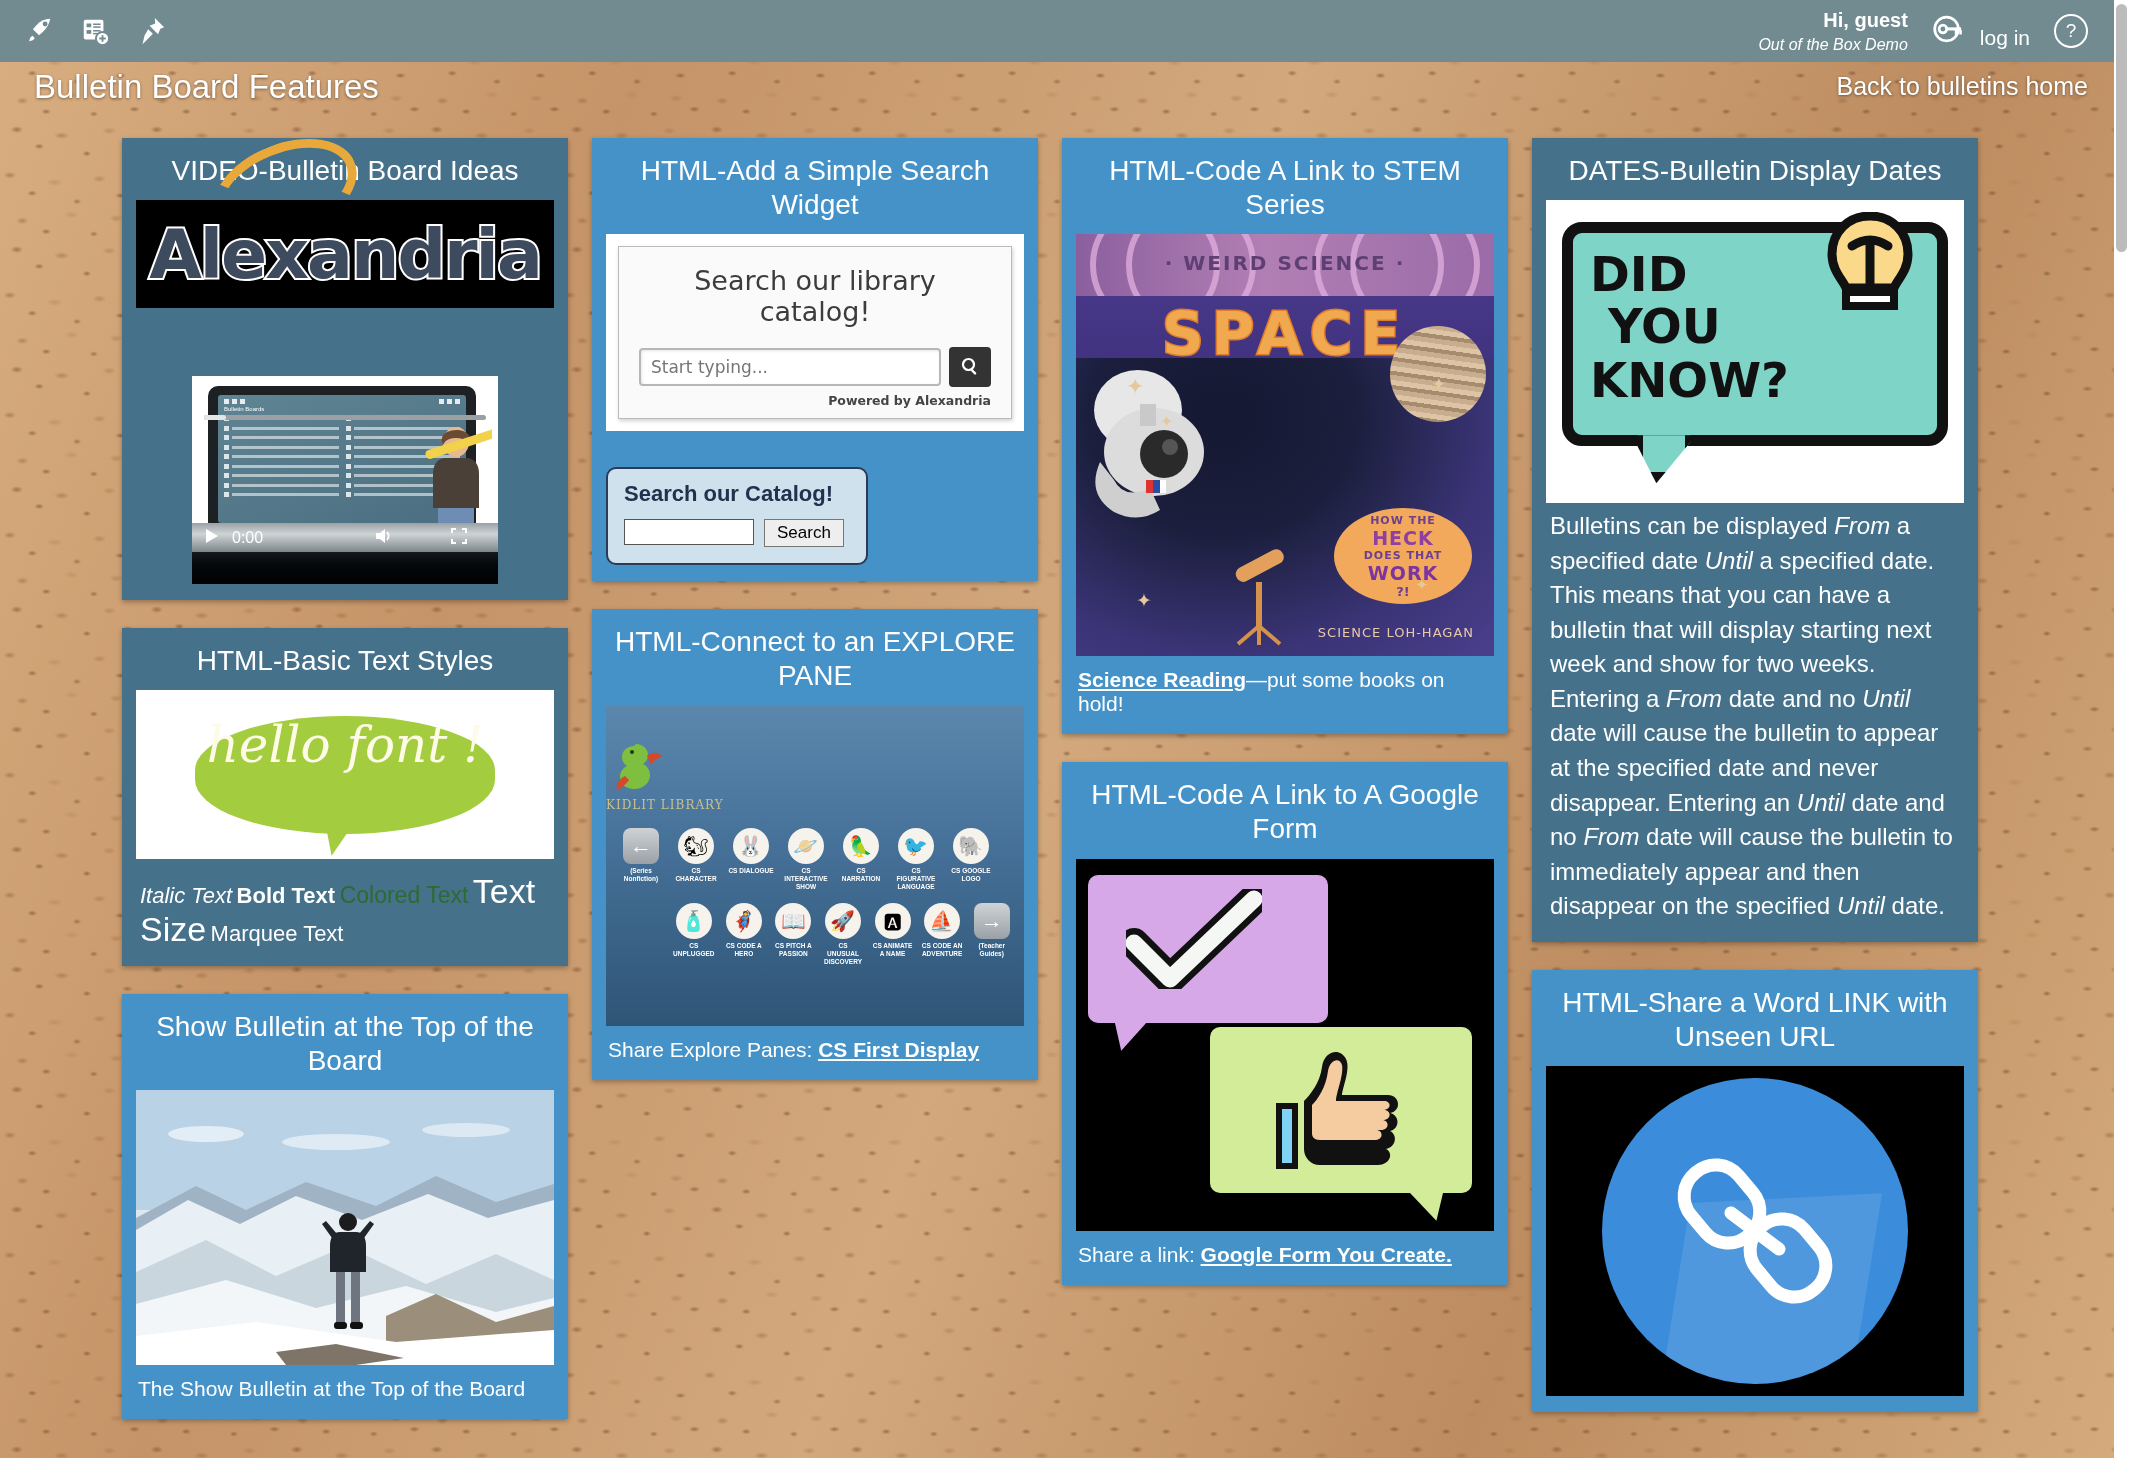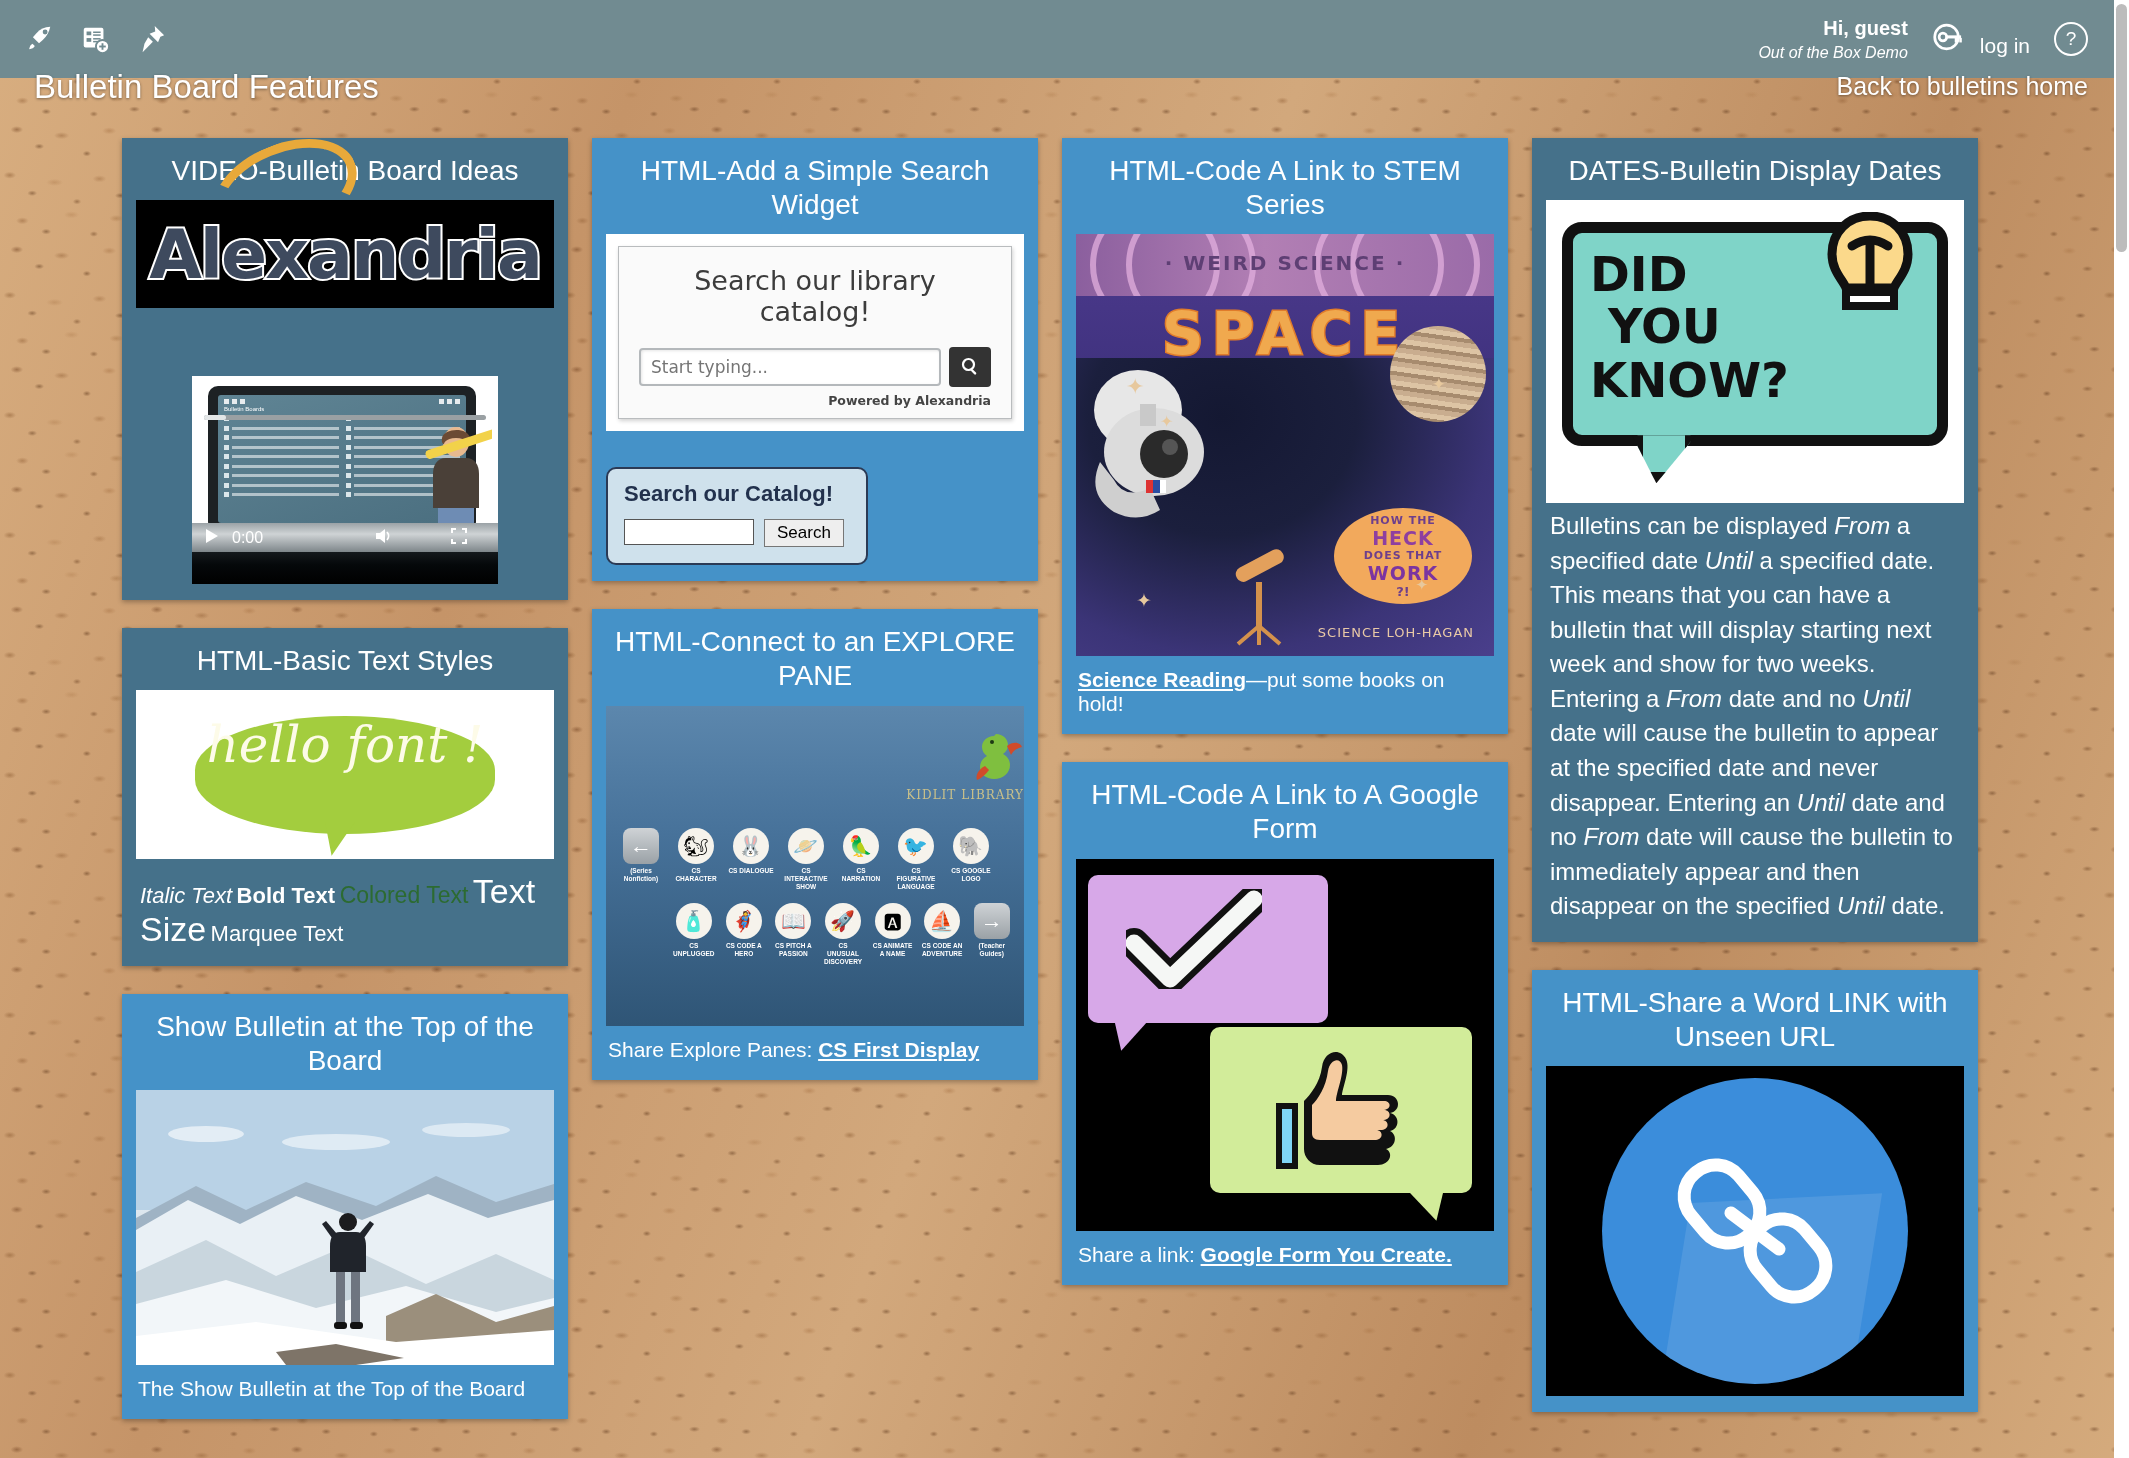--- a/index.html
+++ b/index.html
@@ -31,21 +31,21 @@
       radial-gradient(ellipse 8px 4px at 96% 91%, rgba(98,58,30,.5), transparent 70%),
       linear-gradient(110deg, #d8ae80 0%, #c59468 25%, #d2a87c 50%, #bd8c60 75%, #d5ab7d 100%);
     background-size: 140px 120px,140px 120px,140px 120px,140px 120px,140px 120px,140px 120px,
                      140px 120px,140px 120px,140px 120px,140px 120px,140px 120px,140px 120px,
                      140px 120px,140px 120px,140px 120px,140px 120px,140px 120px,140px 120px,
                      100% 100%;
   }
 
   
   .topbar {
-    position: absolute; top: 0; left: 0; width: 2114px; height: 78px;
+    position: absolute; top: 0; left: 0; width: 2114px; height: 62px;
     background: #718b91; display: flex; align-items: center;
   }
   .topbar-icons { display: flex; align-items: center; gap: 22px; margin-left: 22px; }
   .tb-icon { width: 34px; height: 34px; display:flex; align-items:center; justify-content:center; cursor:pointer;}
   .tb-icon svg { display:block; }
   .topbar-right { margin-left:auto; display:flex; align-items:center; gap: 24px; padding-right: 26px; }
   .greet { text-align: right; color:#fff; line-height: 1.35; }
   .greet .hi { font-weight: bold; font-size: 20px; }
   .greet .org { font-size: 16px; font-style: italic; }
   .login-wrap { display:flex; align-items:flex-end; gap:8px; cursor:pointer; }
@@ -190,21 +190,21 @@
 
   
   .mtn { width: 418px; height: 275px; position:relative; overflow:hidden;
          background: linear-gradient(#b9d2e6 0%, #cfdfec 26%, #dfe9f1 42%, #cfd9e0 60%, #b9c4cc 100%); }
   .mtn-range { position:absolute; width:100%; height:100%; }
   .mtn-person { position:absolute; left: 186px; top: 118px; width: 52px; height: 126px; }
 
   
   .explore { width: 418px; height: 320px;
              background: linear-gradient(#5c87ad 0%, #47729a 40%, #2f5576 100%); position:relative; }
-  .kidlit { position:absolute; left:0; right:0; top: 24px; text-align:right; }
+  .kidlit { position:absolute; left:0; right:0; top: 34px; text-align:left; }
   .dragon { width: 58px; height: 52px; display:inline-block; }
   .kidlit-word { color:#c9c08a; font-family:"DejaVu Serif", serif; font-size: 12px; letter-spacing: 1px; margin-top: 2px; }
   .ep-grid { position:absolute; left: 12px; right: 12px; top: 122px; }
   .ep-row { display:flex; justify-content:flex-start; gap: 9px; margin-bottom: 12px; }
   .ep-item { width: 46px; text-align:center; }
   .ep-circle { width: 36px; height: 36px; border-radius:50%; background:#f6f3ec; margin: 0 auto;
                display:flex; align-items:center; justify-content:center; font-size:20px; overflow:hidden;}
   .ep-arrow { width: 36px; height: 36px; border-radius: 8px;
               background: linear-gradient(#cfd3d6,#9aa1a6); display:flex; align-items:center; justify-content:center;
               color:#fff; font-size: 22px; margin: 0 auto; }

